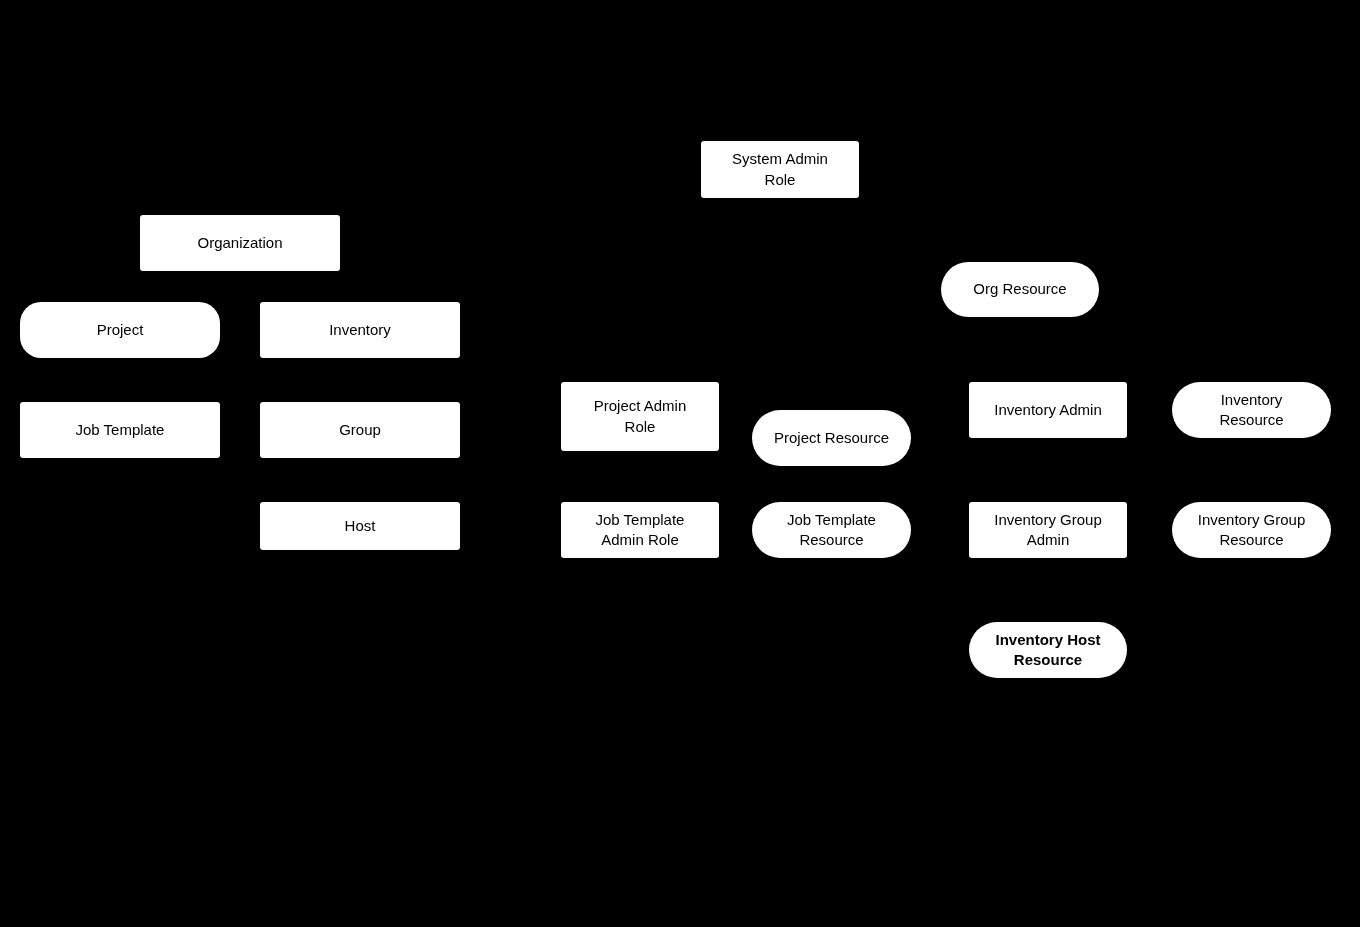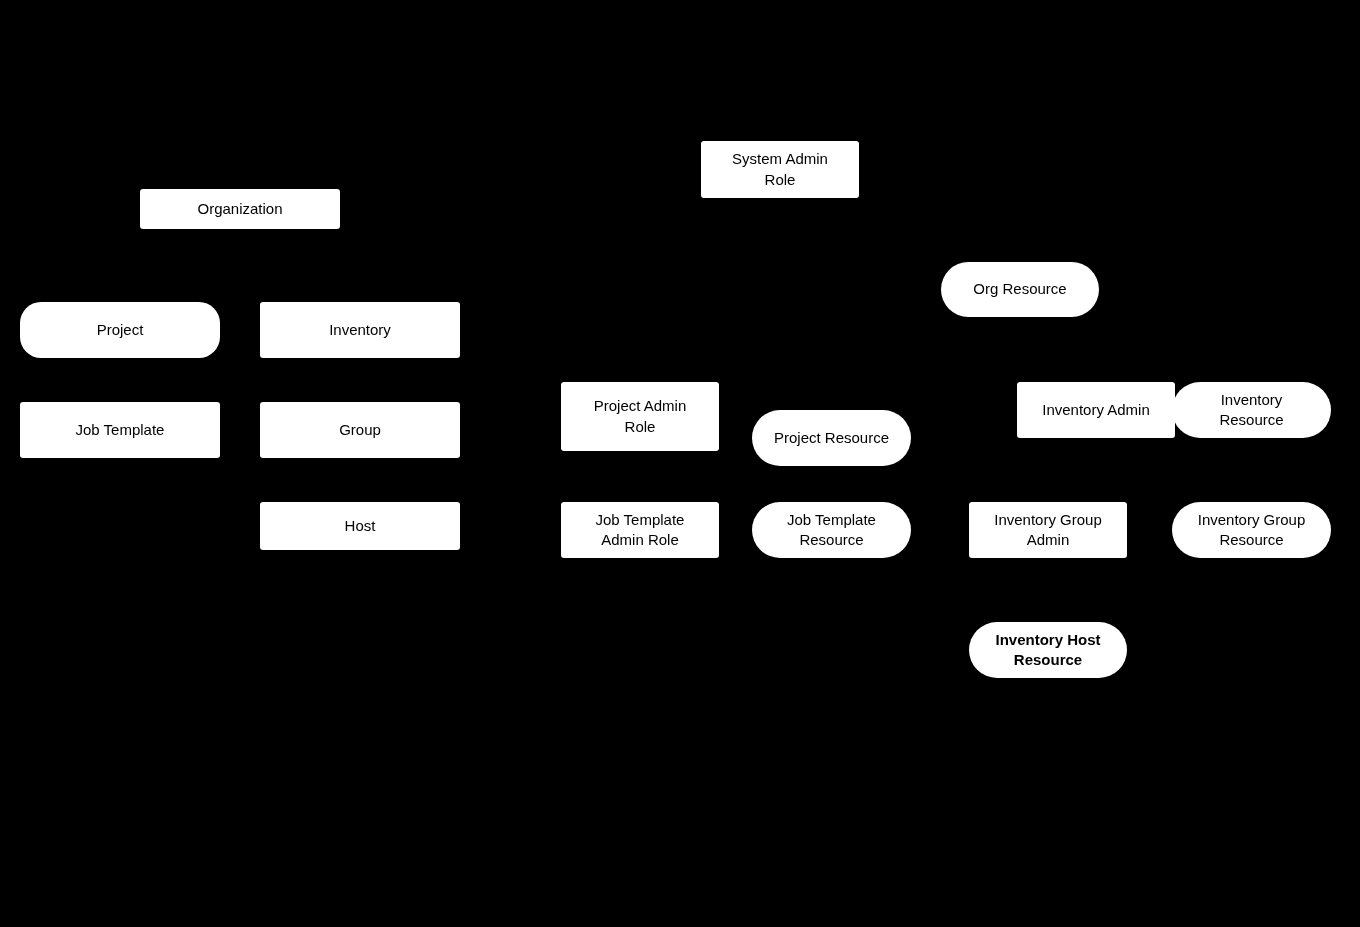--- a/index.html
+++ b/index.html
@@ -40,33 +40,33 @@
     border-radius: 3px;
   }
   .node.pill {
     border-radius: 999px;
   }
 </style>
 </head>
 <body>
 
 <div id="canvas">
-    <div class="node rect" style="left: 140px; top: 189px; width: 200px; height: 40px;">Organization</div>
+    <div class="node rect" style="left: 140px; top: 215px; width: 200px; height: 56px;">Organization</div>
     <div class="node rect" style="left: 20px; top: 302px; width: 200px; height: 56px; border-radius: 21px;">Project</div>
     <div class="node rect" style="left: 260px; top: 302px; width: 200px; height: 56px;">Inventory</div>
     <div class="node rect" style="left: 20px; top: 402px; width: 200px; height: 56px;">Job Template</div>
     <div class="node rect" style="left: 260px; top: 402px; width: 200px; height: 56px;">Group</div>
     <div class="node rect" style="left: 260px; top: 502px; width: 200px; height: 48px;">Host</div>
     <div class="node rect" style="left: 701px; top: 141px; width: 158px; height: 57px;">System Admin
 Role</div>
     <div class="node pill" style="left: 941px; top: 262px; width: 158px; height: 55px;">Org Resource</div>
     <div class="node rect" style="left: 561px; top: 382px; width: 158px; height: 69px;">Project Admin
 Role</div>
     <div class="node pill" style="left: 752px; top: 382px; width: 159px; height: 56px; margin-top: 28px;">Project Resource</div>
-    <div class="node rect" style="left: 969px; top: 382px; width: 158px; height: 56px; margin-left: 48px;">Inventory Admin</div>
+    <div class="node rect" style="left: 969px; top: 382px; width: 158px; height: 56px;">Inventory Admin</div>
     <div class="node pill" style="left: 1172px; top: 382px; width: 159px; height: 56px;">Inventory
 Resource</div>
     <div class="node rect" style="left: 561px; top: 502px; width: 158px; height: 56px;">Job Template
 Admin Role</div>
     <div class="node pill" style="left: 752px; top: 502px; width: 159px; height: 56px;">Job Template
 Resource</div>
     <div class="node rect" style="left: 969px; top: 502px; width: 158px; height: 56px;">Inventory Group
 Admin</div>
     <div class="node pill" style="left: 1172px; top: 502px; width: 159px; height: 56px;">Inventory Group
 Resource</div>

